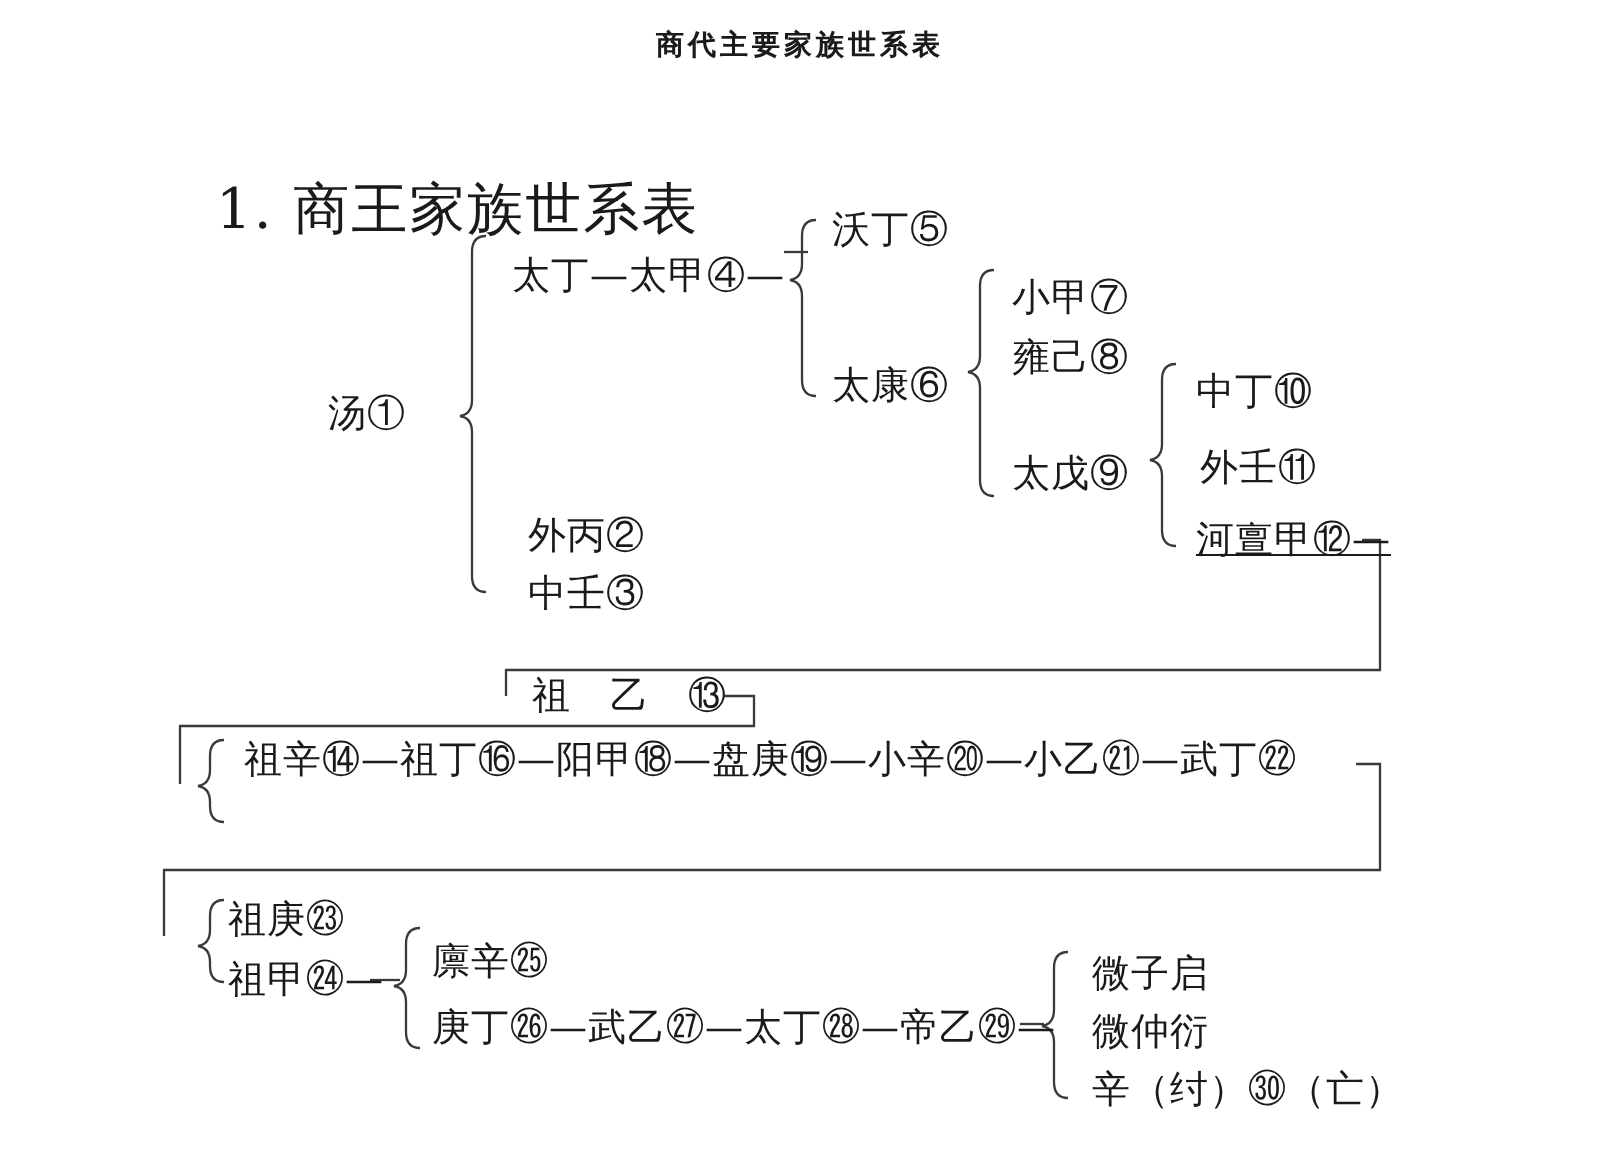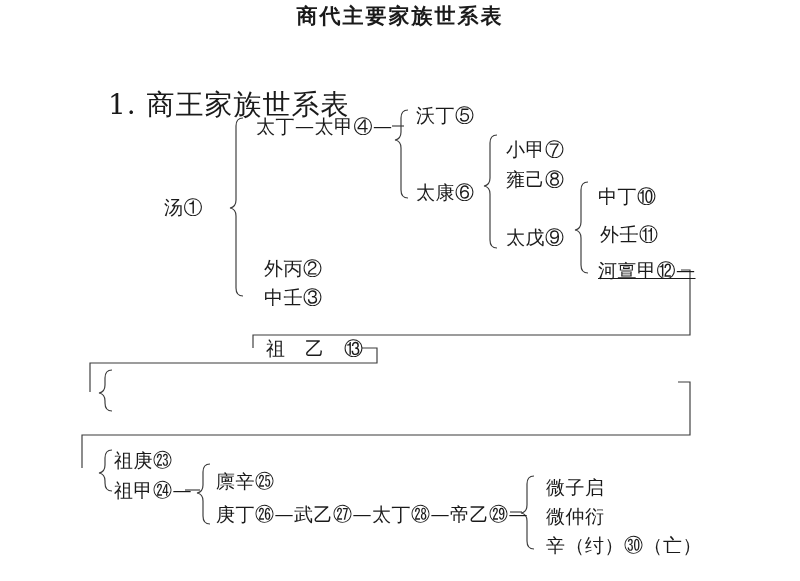--- a/index.html
+++ b/index.html
@@ -21,23 +21,23 @@
   .node{
     position:absolute;
     white-space:nowrap;
     font-size:19px;
     line-height:1;
     font-family:"DejaVu Serif","Liberation Serif",serif;
     letter-spacing:.5px;
   }
 
   #page-title{
-    position:absolute;left:0;top:2px;width:800px;
+    position:absolute;left:0;top:14px;width:800px;
     text-align:center;
-    font-size:21px;font-weight:bold;letter-spacing:2px;
+    font-size:14px;font-weight:bold;letter-spacing:2px;
     font-family:"DejaVu Serif","Liberation Serif",serif;
   }
   #section-title{
     position:absolute;left:108px;top:86px;
     font-size:28px;font-weight:normal;letter-spacing:1px;
     font-family:"DejaVu Serif","Liberation Serif",serif;
   }
 </style>
 </head>
 <body>
@@ -73,21 +73,21 @@
 
     <path d="M210,464 q-7,0 -7,8 L203,485 q0,7 -6,8 q6,1 6,8 L203,516 q0,8 7,8"></path>
 
     <line x1="510" y1="512" x2="522" y2="512"></line>
 
     <path d="M534,476 q-7,0 -7,8 L527,505 q0,7 -6,8 q6,1 6,8 L527,541 q0,8 7,8"></path>
   </svg>
 
   <div class="node" style="left:164px;top:198px;">汤①</div>
 
-  <div class="node" style="left:256px;top:117px;text-align:center;">太丁—太甲④—</div>
+  <div class="node" style="left:256px;top:129px;text-align:center;">太丁—太甲④—</div>
 
   <div class="node" style="left:416px;top:106px;">沃丁⑤</div>
 
   <div class="node" style="left:416px;top:185px;font-family:Liberation Mono, monospace;">太康⑥</div>
 
   <div class="node" style="left:264px;top:259px;">外丙②</div>
 
   <div class="node" style="left:264px;top:288px;">中壬③</div>
 
   <div class="node" style="left:506px;top:140px;">小甲⑦</div>
@@ -97,20 +97,21 @@
   <div class="node" style="left:506px;top:228px;">太戊⑨</div>
 
   <div class="node" style="left:598px;top:187px;">中丁⑩</div>
 
   <div class="node" style="left:600px;top:225px;">外壬⑪</div>
 
   <div class="node" style="left:598px;top:261px;text-decoration:underline;">河亶甲⑫—</div>
 
   <div class="node" style="left:266px;top:339px;">祖　乙　⑬</div>
 
+  <div class="node" style="left:122px;top:371px;">祖辛⑭—祖丁⑯—阳甲⑱—盘庚⑲—小辛⑳—小乙㉑—武丁㉒</div>
 
 
   <div class="node" style="left:114px;top:451px;">祖庚㉓</div>
 
   <div class="node" style="left:114px;top:481px;">祖甲㉔—</div>
 
   <div class="node" style="left:216px;top:472px;">廪辛㉕</div>
 
   <div class="node" style="left:216px;top:505px;">庚丁㉖—武乙㉗—太丁㉘—帝乙㉙—</div>
 

